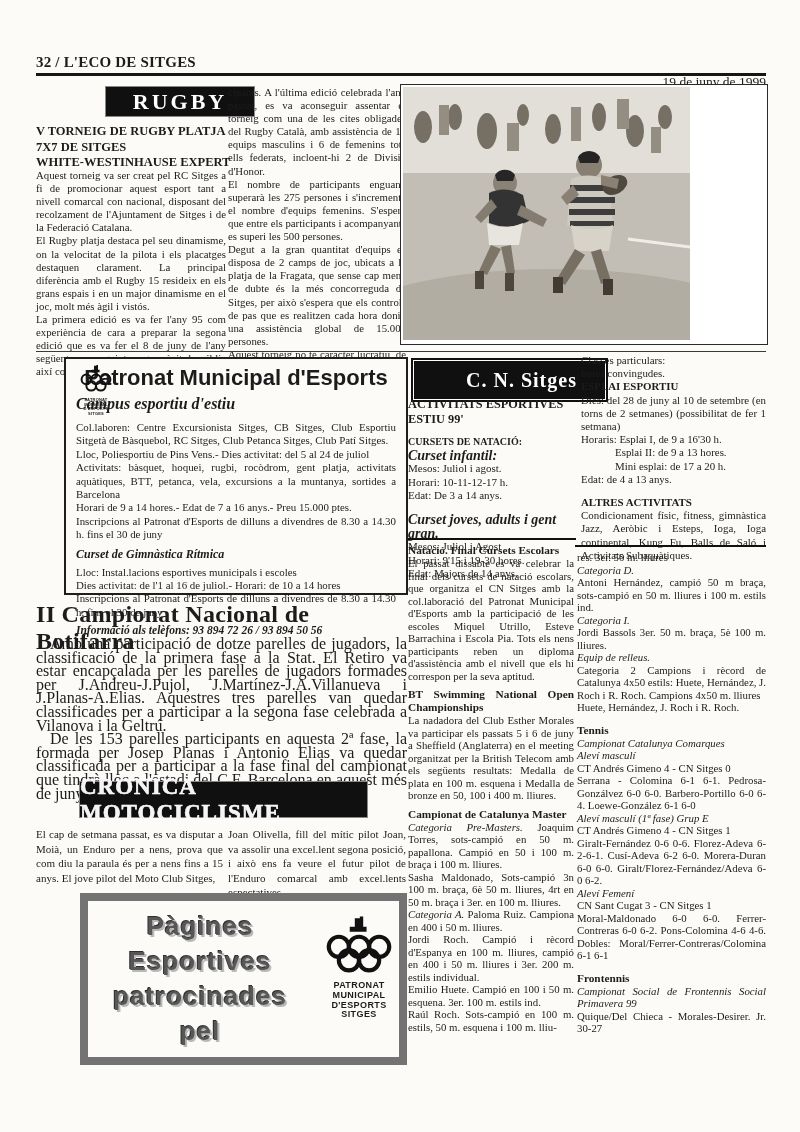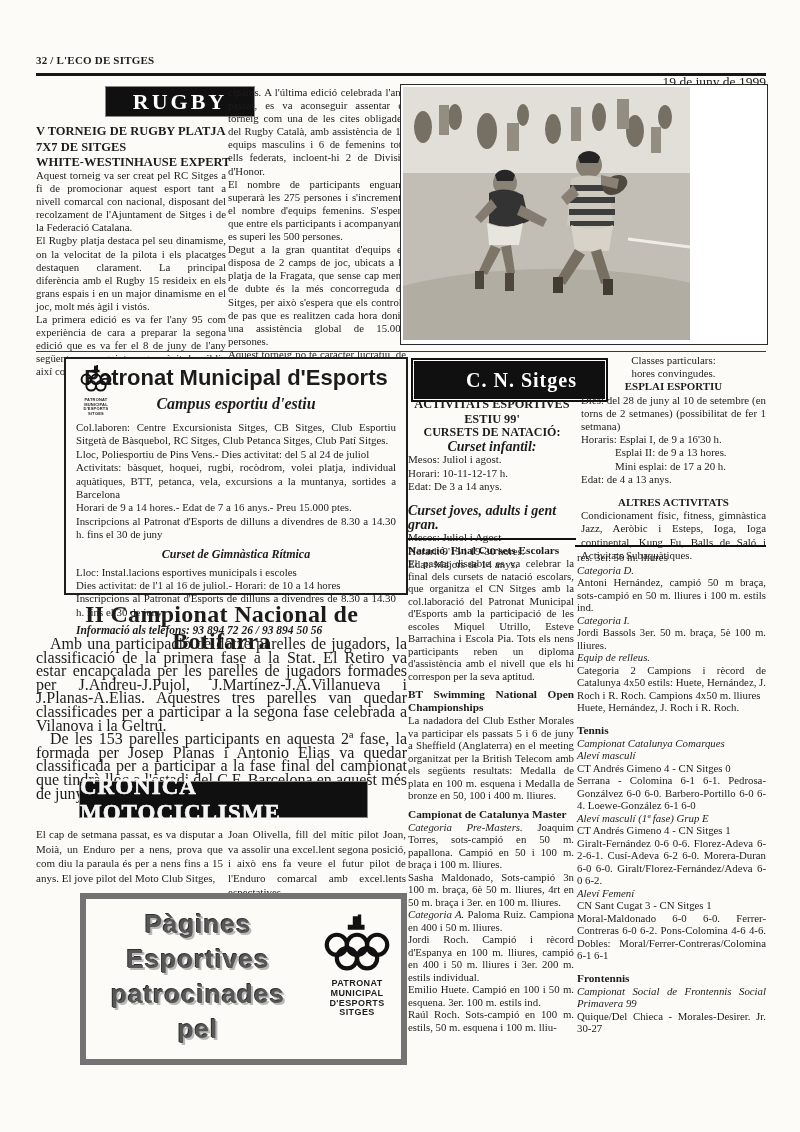--- a/index.html
+++ b/index.html
@@ -1,27 +1,27 @@
 <!DOCTYPE html>
 <html><head>
 <meta charset="utf-8">
 <style>
   html,body{margin:0;padding:0;background:#d9d9d9;}
   .page{position:relative;width:800px;height:1132px;margin:0 auto;background:#fcfbf7;
         font-family:"Liberation Serif","DejaVu Serif",serif;color:#1c1c1c;overflow:hidden;}
   .abs{position:absolute;}
   .just{text-align:justify;}
-  .ctr{text-align:center;}
+  .ctr{}
   .b{font-weight:bold;}
   .i{font-style:italic;}
   p{margin:0;}
   .banner{background:#101010;color:#fff;display:flex;align-items:center;justify-content:center;
           font-weight:bold;box-shadow:0 0 0 1px #888;}
   
-  .hdr-title{left:36px;top:54px;font-size:11px;font-weight:bold;letter-spacing:.2px;}
+  .hdr-title{left:36px;top:54px;font-size:15px;font-weight:bold;letter-spacing:.2px;}
   .hdr-date{right:34px;top:54px;font-size:13.5px;margin-top:20px;}
   .hdr-rule{left:36px;top:73px;width:730px;height:3px;background:#161616;}
   
   .rugby-banner{left:80px;top:87px;width:148px;height:29px;font-size:22px;letter-spacing:3px;margin-left:26px;}
   .rugby-headline{left:36px;top:124px;width:196px;font-size:12.5px;line-height:15.5px;font-weight:bold;}
   .bodycol{font-size:10.8px;line-height:13.1px;}
   .rugby-c1{left:36px;top:169px;width:190px;}
   .rugby-c2{left:228px;top:86px;width:178px;}
   
   .photo-frame{left:400px;top:84px;width:366px;height:259px;border:1px solid #2a2a2a;background:#fff;}
@@ -36,41 +36,41 @@
             text-align:center;margin:2px 0 4px 0;}
   .pm-sub{font-size:16px;margin-bottom:8px;}
   .pm-body{font-size:10.9px;line-height:13.4px;}
   .pm-curset{font-size:12px;margin:5px 0 4px 0;}
   .pm-info{font-size:11.5px;margin-top:5px;}
   
   .cn-banner{left:411px;top:358px;width:173px;height:44px;font-size:20px;letter-spacing:1px;
              box-shadow:inset 0 0 0 2px #101010, inset 0 0 0 3px #fff;padding-left:24px;}
   .cn-mid{left:408px;top:397px;width:168px;font-size:11px;line-height:13.6px;}
   .cn-h1{font-size:12.3px;line-height:14.5px;}
-  .cn-h2{font-size:12px;}
+  .cn-h2{font-size:10px;margin-top:9px;}
   .cn-sub{font-size:14px;}
   .cn-right-top{left:581px;top:354px;width:185px;font-size:10.9px;line-height:13.2px;}
   .mid-rule{left:408px;top:538px;width:168px;height:2px;background:#101010;}
   .right-rule{left:575px;top:545px;width:191px;height:2px;background:#101010;}
   .col-small{font-size:10.8px;line-height:12.5px;}
   .mid-low{left:408px;top:544px;width:166px;}
   .right-low{left:577px;top:551px;width:189px;}
   .sp6{height:6px;} .sp10{height:10px;}
   .shead{font-size:11.3px;line-height:13px;font-weight:bold;}
   
   .bot-title{left:36px;top:601px;width:371px;font-size:24px;font-weight:bold;letter-spacing:.3px;}
   .bot-body{left:36px;top:637px;width:371px;font-size:16px;line-height:13.6px;}
   .bot-body p{text-indent:14px;}
   
   .moto-banner{left:80px;top:782px;width:287px;height:35px;font-size:23px;letter-spacing:1px;
                -webkit-text-stroke:.6px #fff;color:#f4f4f4;}
   .moto-c1{left:36px;top:827px;width:187px;font-size:11px;line-height:14.6px;}
   .moto-c2{left:228px;top:827px;width:178px;font-size:11px;line-height:14.6px;}
   
-  .ad-box{left:80px;top:893px;width:327px;height:172px;border:6px solid #737373;box-sizing:border-box;}
+  .ad-box{left:80px;top:893px;width:327px;height:172px;border:8px solid #737373;box-sizing:border-box;}
   .ad-text{position:absolute;left:6px;top:8px;width:212px;text-align:center;
            font-family:"Liberation Sans","DejaVu Sans",sans-serif;font-weight:bold;font-size:26px;
            line-height:35px;color:#575757;letter-spacing:1px;
            text-shadow:2px 2px 0 #b9b9b9,-1px -1px 0 #2f2f2f;}
   .ad-logo{position:absolute;left:222px;top:14px;width:98px;text-align:center;}
   .ad-logo .cap{font-family:"Liberation Sans",sans-serif;font-weight:bold;font-size:9px;
                 line-height:9.8px;letter-spacing:.4px;color:#1c1c1c;}
 </style>
 </head>
 <body>
@@ -176,21 +176,21 @@
       <div class="cap">PATRONAT</div>
       <div class="cap">MUNICIPAL</div>
       <div class="cap">D'ESPORTS</div>
       <div class="cap">SITGES</div>
     </div>
     <div class="pm-title">Patronat Municipal d'Esports</div>
     <div class="pm-sub b i ctr">Campus esportiu d'estiu</div>
     <div class="pm-body just">
       <p>Col.laboren: Centre Excursionista Sitges, CB Sitges, Club Esportiu Sitgetà de Bàsquebol, RC Sitges, Club Petanca Sitges, Club Patí Sitges.</p>
       <p>Lloc, Poliesportiu de Pins Vens.- Dies activitat: del 5 al 24 de juliol</p>
-      <p>Activitats: bàsquet, hoquei, rugbi, rocòdrom, volei platja, individual aquàtiques, BTT, petanca, vela, excursions a la muntanya, sortides a Barcelona</p>
+      <p>Activitats: bàsquet, hoquei, rugbi, rocòdrom, gent platja, activitats aquàtiques, BTT, petanca, vela, excursions a la muntanya, sortides a Barcelona</p>
       <p>Horari de 9 a 14 hores.- Edat de 7 a 16 anys.- Preu 15.000 ptes.</p>
       <p>Inscripcions al Patronat d'Esports de dilluns a divendres de 8.30 a 14.30 h. fins el 30 de juny</p>
     </div>
     <div class="pm-curset b i ctr">Curset de Gimnàstica Rítmica</div>
     <div class="pm-body just">
       <p>Lloc: Instal.lacions esportives municipals i escoles</p>
       <p>Dies activitat: de l'1 al 16 de juliol.- Horari: de 10 a 14 hores</p>
       <p>Inscripcions al Patronat d'Esports de dilluns a divendres de 8.30 a 14.30 h. fins el 30 de juny</p>
     </div>
     <div class="pm-info b i">Informació als telèfons: 93 894 72 26 / 93 894 50 56</div>

